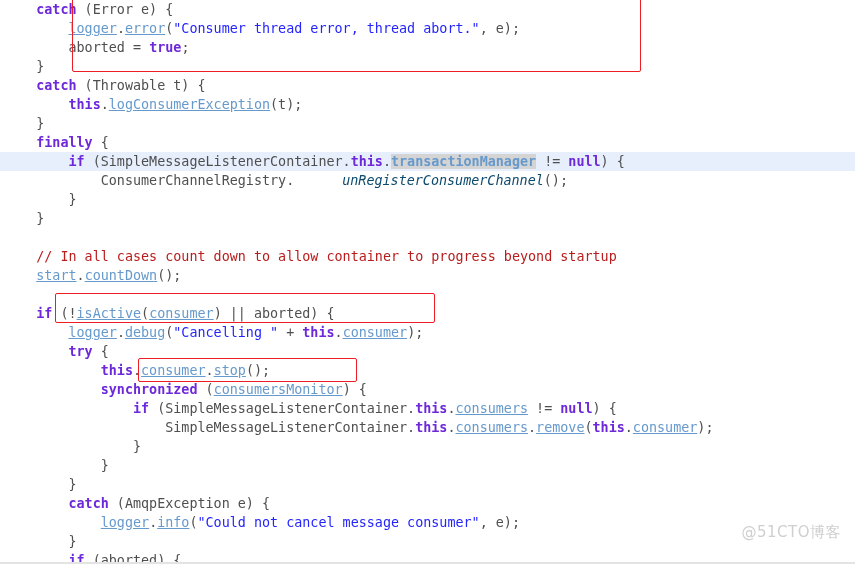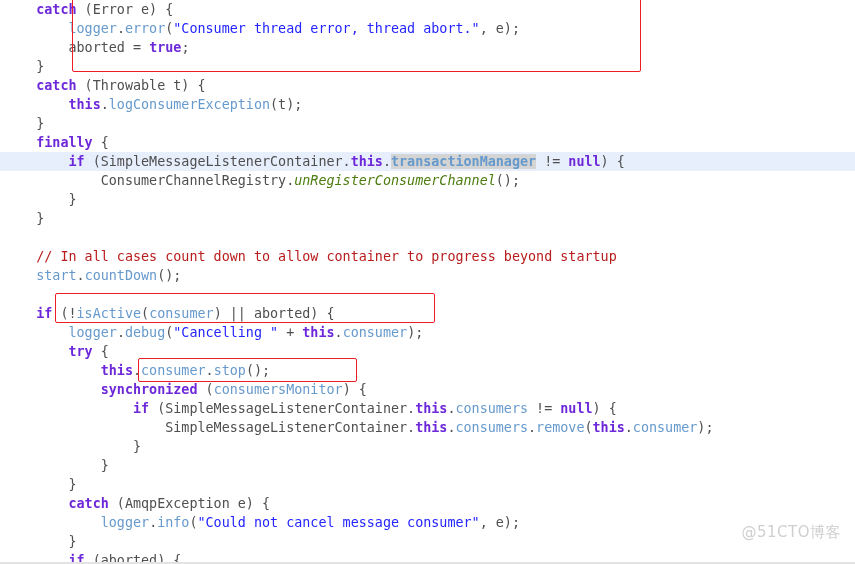--- a/index.html
+++ b/index.html
@@ -12,24 +12,24 @@
     font-size:13.4px;line-height:19px;white-space:pre;
   }
   .ln{
     position:relative;height:19px;line-height:19px;white-space:pre;
     padding-left:4px;box-sizing:border-box;
   }
   .ln.hl{background:#e7eefc;}
   
   .kw{color:#6d28d9;font-weight:bold;}
   .str{color:#2424ff;}
-  .id{color:#6699cc;}
+  .id{color:#6699cc;text-decoration:underline;}
   .cm{color:#b91c1c;}
   .pl{color:#4f4f4f;}
-  .st{color:#4d7c0f;font-style:italic;}
+  .st{color:#0c4a6e;font-style:italic;margin-left:48px;}
   .sel{background:#d4d4d4;color:#6699cc;font-weight:bold;}
   
   .rbox{position:absolute;border:1.6px solid #ee1c23;border-radius:2px;pointer-events:none;box-sizing:border-box;}
   #rbox1{left:72px;top:-4px;width:569px;height:76px;}
   #rbox2{left:55px;top:293px;width:380px;height:30px;}
   #rbox3{left:138px;top:358px;width:219px;height:24px;}
   
   #wm{
     position:absolute;right:14px;bottom:22px;color:#cfcfcf;
     font-family:"DejaVu Sans","Liberation Sans",sans-serif;

